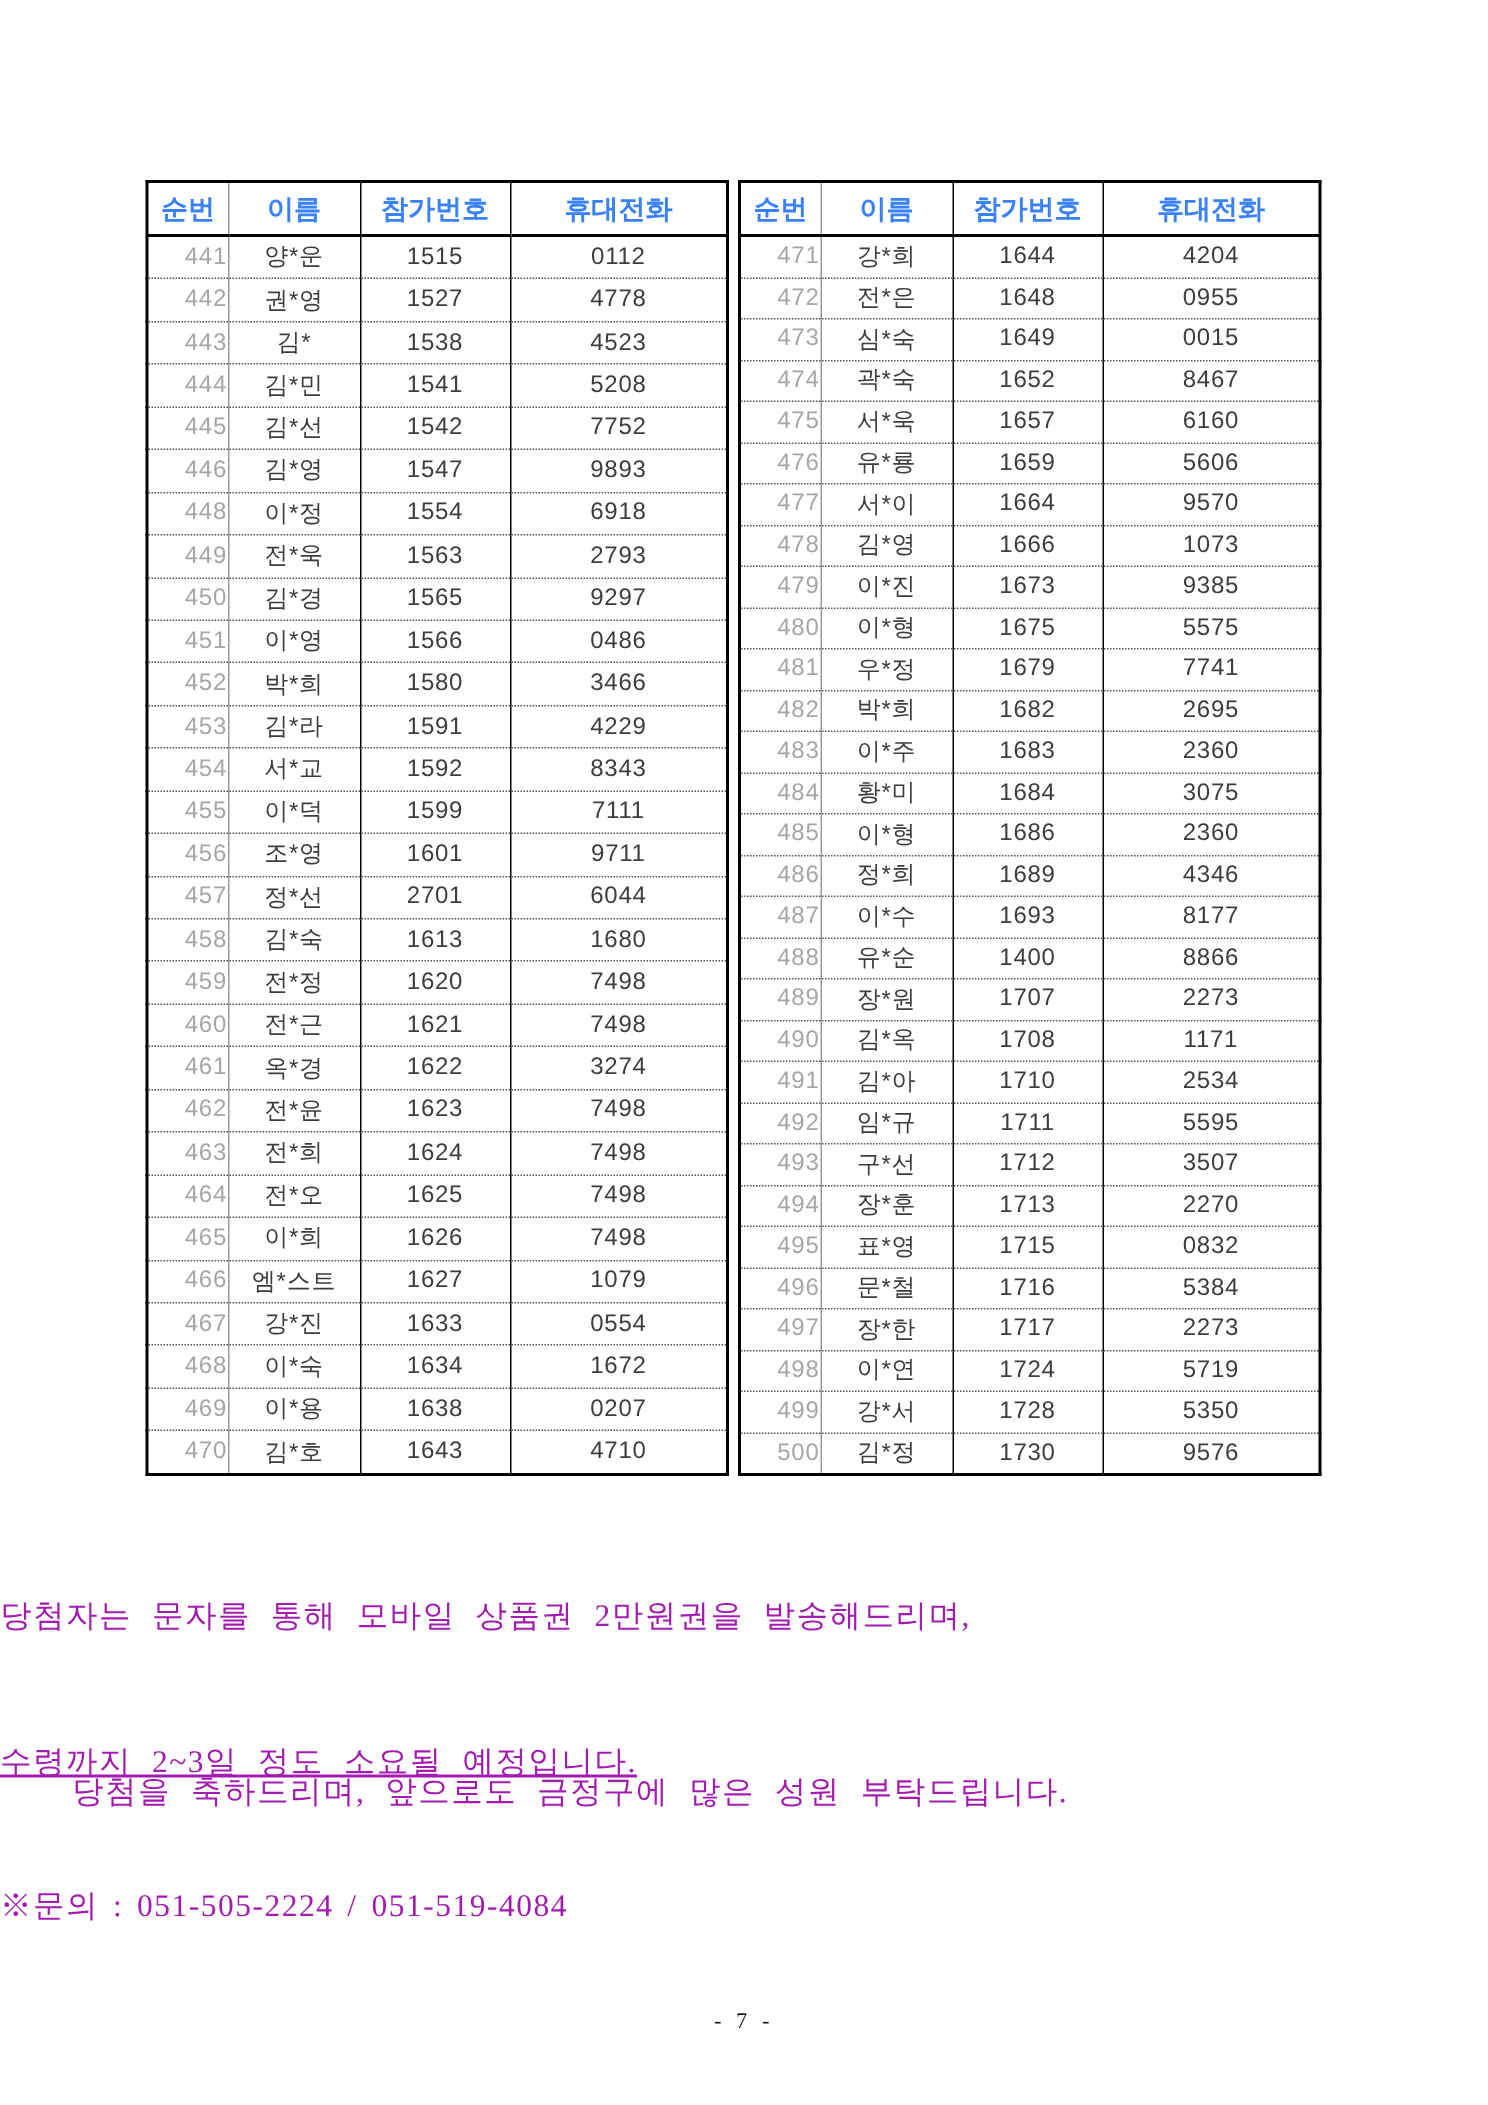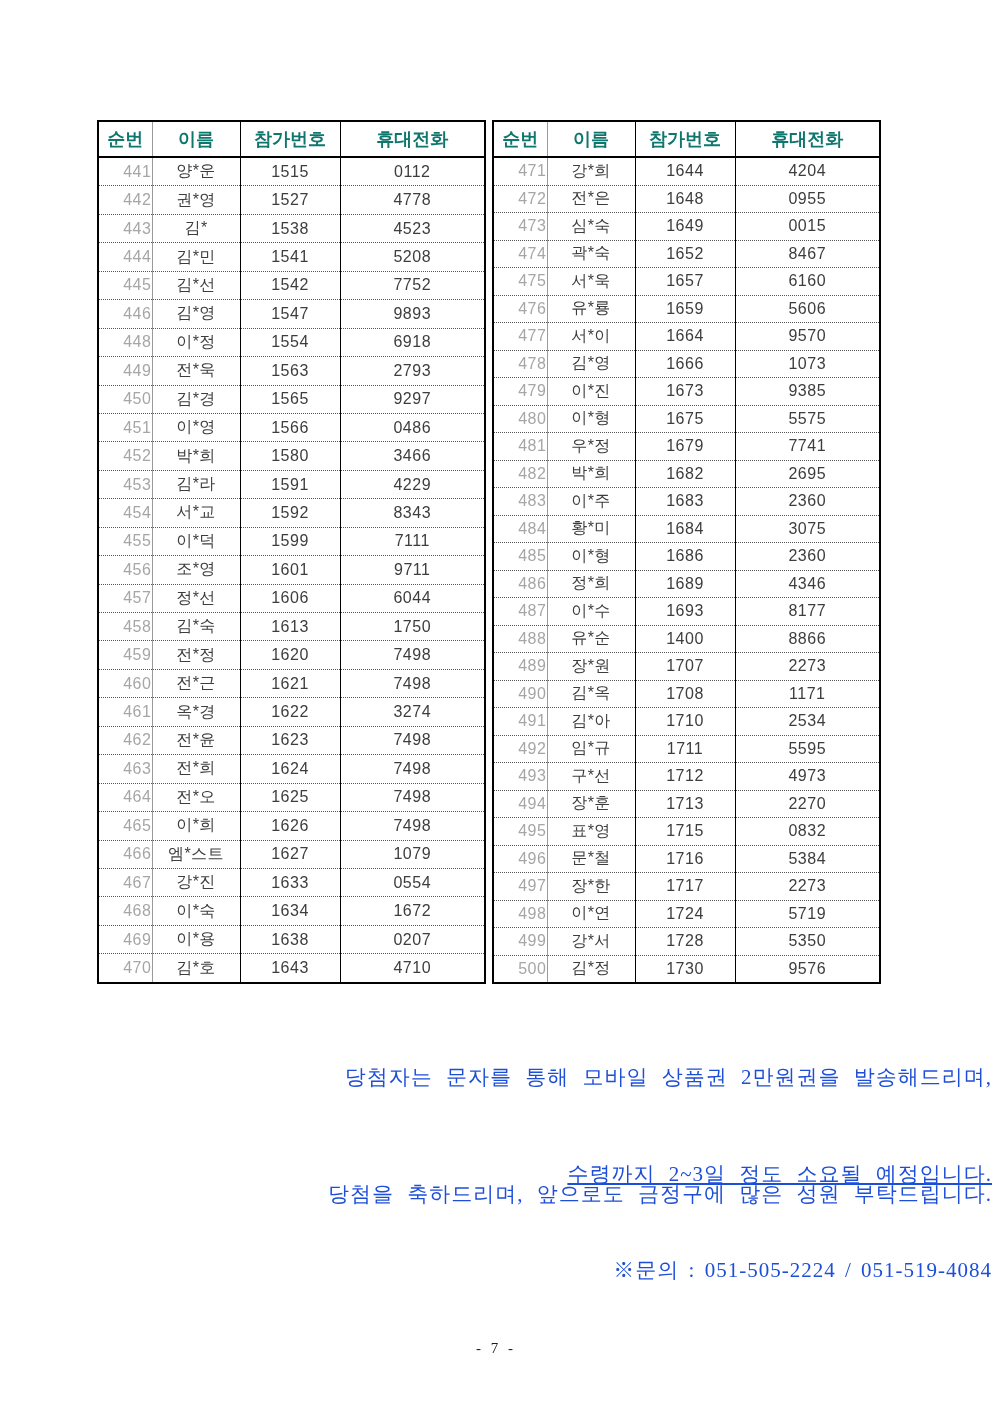--- a/index.html
+++ b/index.html
@@ -28,21 +28,21 @@
     table-layout: fixed;
   }
   table.winner-table col.c-seq   { width: 54px; }
   table.winner-table col.c-name  { width: 88px; }
   table.winner-table col.c-entry { width: 100px; }
   table.winner-table col.c-phone { width: 145px; }
   table.winner-table th {
     height: 34px;
     font-size: 18px;
     font-weight: bold;
-    color: #0f766e;
+    color: #3b82f6;
     text-align: center;
     border-bottom: 2px solid #000000;
     background: #ffffff;
     padding: 0;
   }
   table.winner-table td {
     height: 26.5px;
     font-size: 16px;
     text-align: center;
     color: #3d3d3d;
@@ -61,23 +61,23 @@
     border-top: 1px dotted #555555;
   }
   table.winner-table td:first-child {
     color: #a6a6a6;
     padding-left: 24px;
   }
   .notice {
     position: absolute;
     left: 0;
     right: 0;
-    text-align: right;
+    text-align: left;
     font-family: "Liberation Serif", serif;
-    color: #1d4ed8;
+    color: #a21caf;
     font-size: 21px;
     word-spacing: 7px;
     letter-spacing: 1px;
     margin: 0;
   }
   .notice-1 { top: 1063px; }
   .notice-2 { top: 1160px; text-decoration: underline; }
   .notice-3 { top: 1180px; padding-left: 48px; }
   .contact  { top: 1256px; font-size: 21px; word-spacing: 3px; }
   .page-num {
@@ -202,28 +202,28 @@
           </tr>
           <tr>
             <td>456</td>
             <td>조*영</td>
             <td>1601</td>
             <td>9711</td>
           </tr>
           <tr>
             <td>457</td>
             <td>정*선</td>
-            <td>1606</td>
+            <td>2701</td>
             <td>6044</td>
           </tr>
           <tr>
             <td>458</td>
             <td>김*숙</td>
             <td>1613</td>
-            <td>1750</td>
+            <td>1680</td>
           </tr>
           <tr>
             <td>459</td>
             <td>전*정</td>
             <td>1620</td>
             <td>7498</td>
           </tr>
           <tr>
             <td>460</td>
             <td>전*근</td>
@@ -438,21 +438,21 @@
           <tr>
             <td>492</td>
             <td>임*규</td>
             <td>1711</td>
             <td>5595</td>
           </tr>
           <tr>
             <td>493</td>
             <td>구*선</td>
             <td>1712</td>
-            <td>4973</td>
+            <td>3507</td>
           </tr>
           <tr>
             <td>494</td>
             <td>장*훈</td>
             <td>1713</td>
             <td>2270</td>
           </tr>
           <tr>
             <td>495</td>
             <td>표*영</td>

